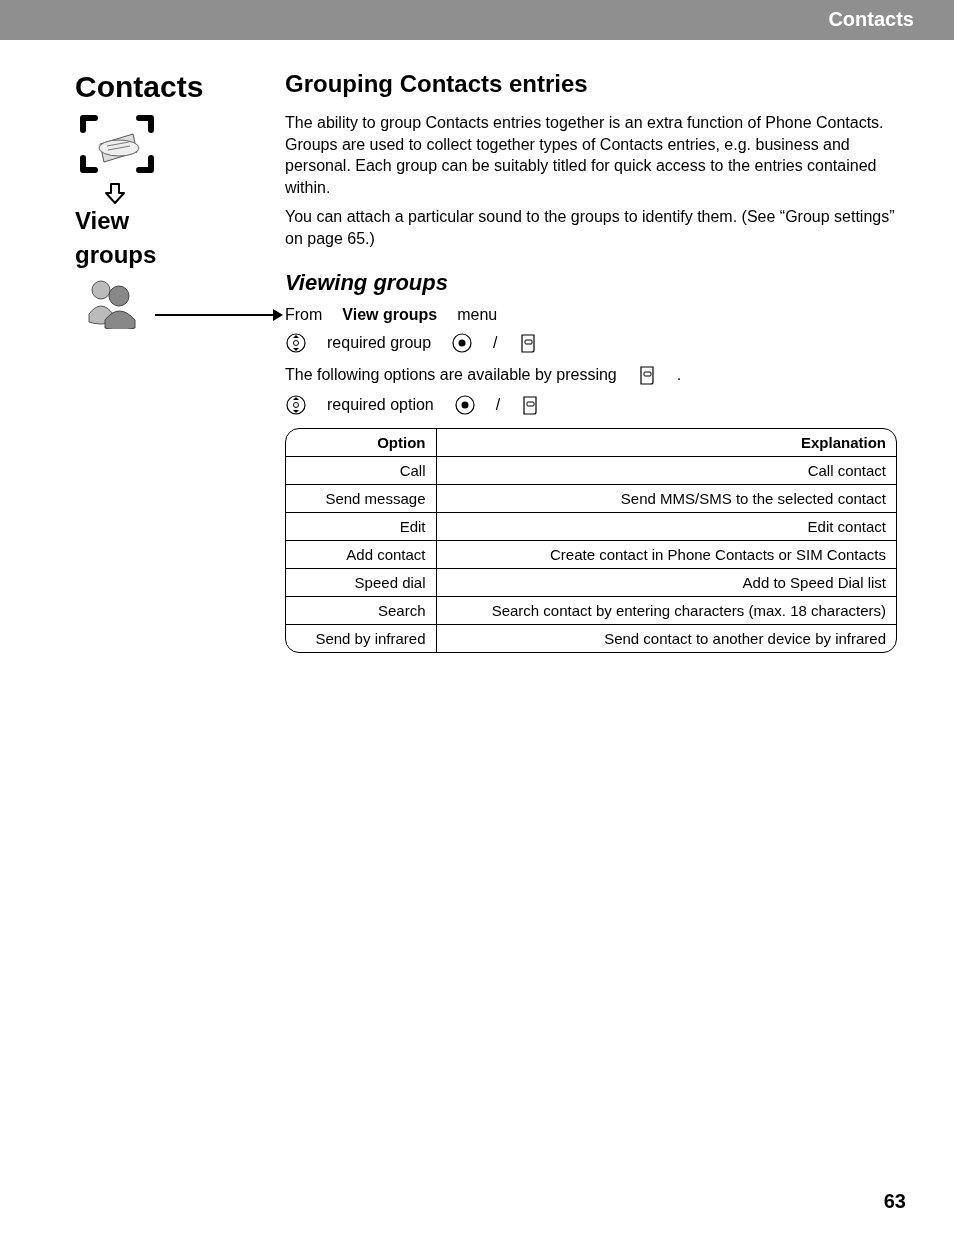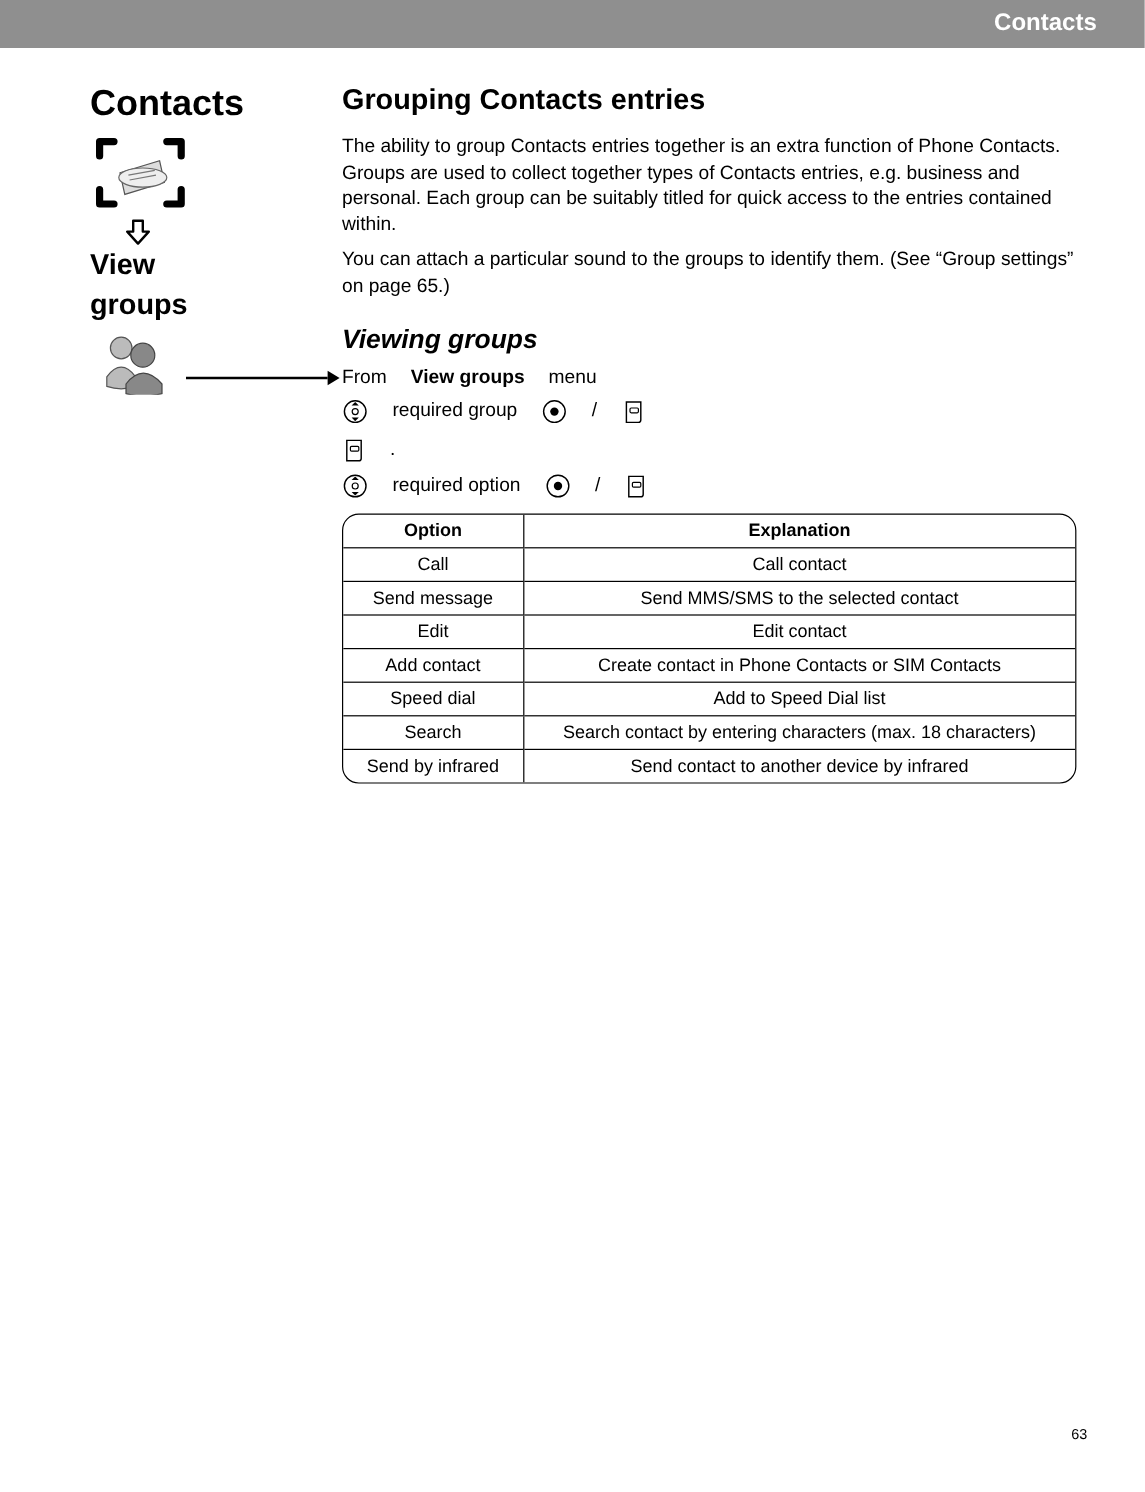--- a/index.html
+++ b/index.html
@@ -111,34 +111,35 @@
     max-width: 612px;
     margin-top: 12px;
   }
   .table-wrap table {
     border-collapse: collapse;
     width: 100%;
     font-size: 15px;
   }
   .table-wrap th, .table-wrap td {
     padding: 5px 10px;
-    text-align: center;
+    text-align: right;
     border-top: 1px solid #000;
   }
   .table-wrap tr:first-child th { border-top: none; }
   .table-wrap th:first-child, .table-wrap td:first-child {
     width: 150px;
     border-right: 1px solid #000;
   }
   .table-wrap th { font-weight: bold; }
   .page-number {
     position: absolute;
-    bottom: 41px;
+    bottom: 30px;
     right: 48px;
-    font-size: 12px;
+    font-size: 20px;
+    font-weight: bold;
   }
 </style>
 </head>
 <body>
 
 <div class="header-bar">
   <div class="header-title">Contacts</div>
 </div>
 
 <div class="content">
@@ -218,20 +219,21 @@
       <span> / </span>
       <span class="softkey-icon">
         <svg width="20" height="22" viewBox="0 0 20 22">
           <path d="M4 3 L16 3 L16 18 Q16 20 14 20 L4 20 Z" fill="none" stroke="#000" stroke-width="1.2"></path>
           <rect x="7" y="8" width="7" height="4" rx="1" fill="none" stroke="#000" stroke-width="1"></rect>
         </svg>
       </span>
     </div>
 
     <div class="step-line" style="margin-top:10px;">
+      <span>The following options are available by pressing </span>
       <span class="softkey-icon">
         <svg width="20" height="22" viewBox="0 0 20 22">
           <path d="M4 3 L16 3 L16 18 Q16 20 14 20 L4 20 Z" fill="none" stroke="#000" stroke-width="1.2"></path>
           <rect x="7" y="8" width="7" height="4" rx="1" fill="none" stroke="#000" stroke-width="1"></rect>
         </svg>
       </span>
       <span>.</span>
     </div>
 
     <div class="step-line">

